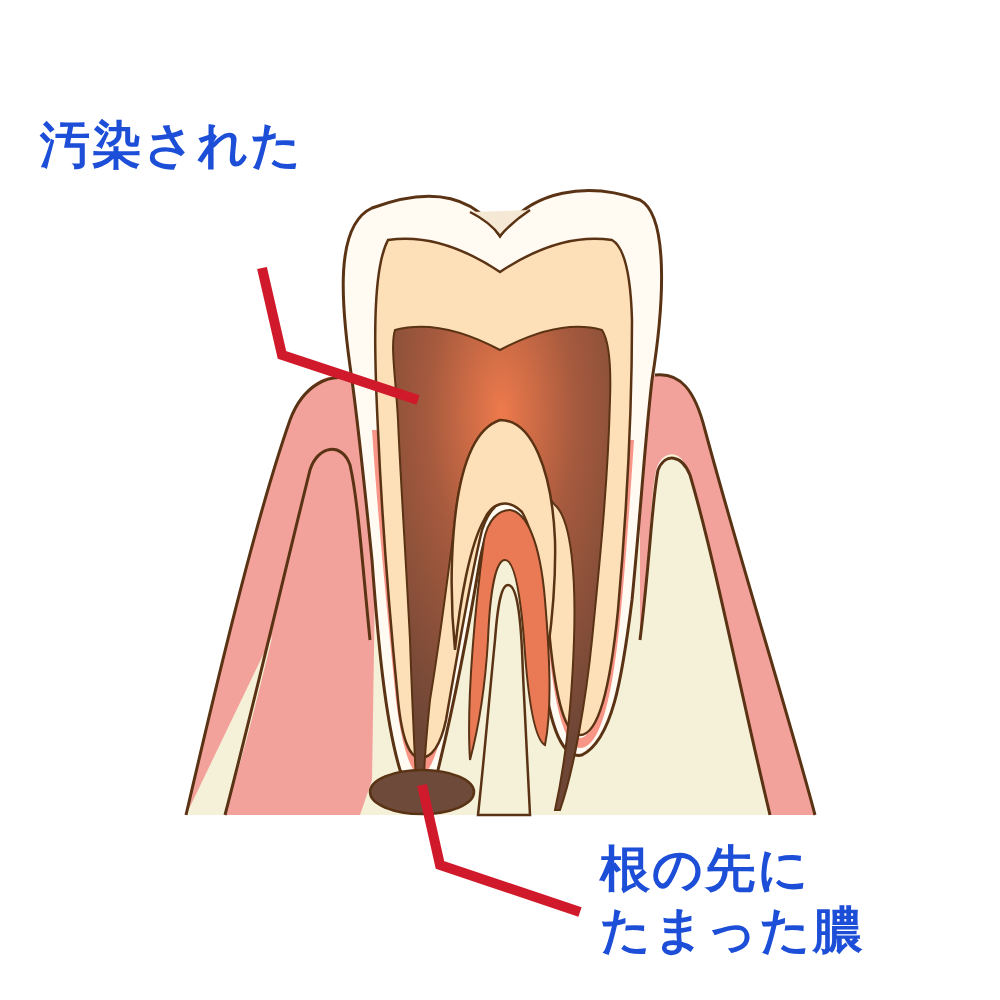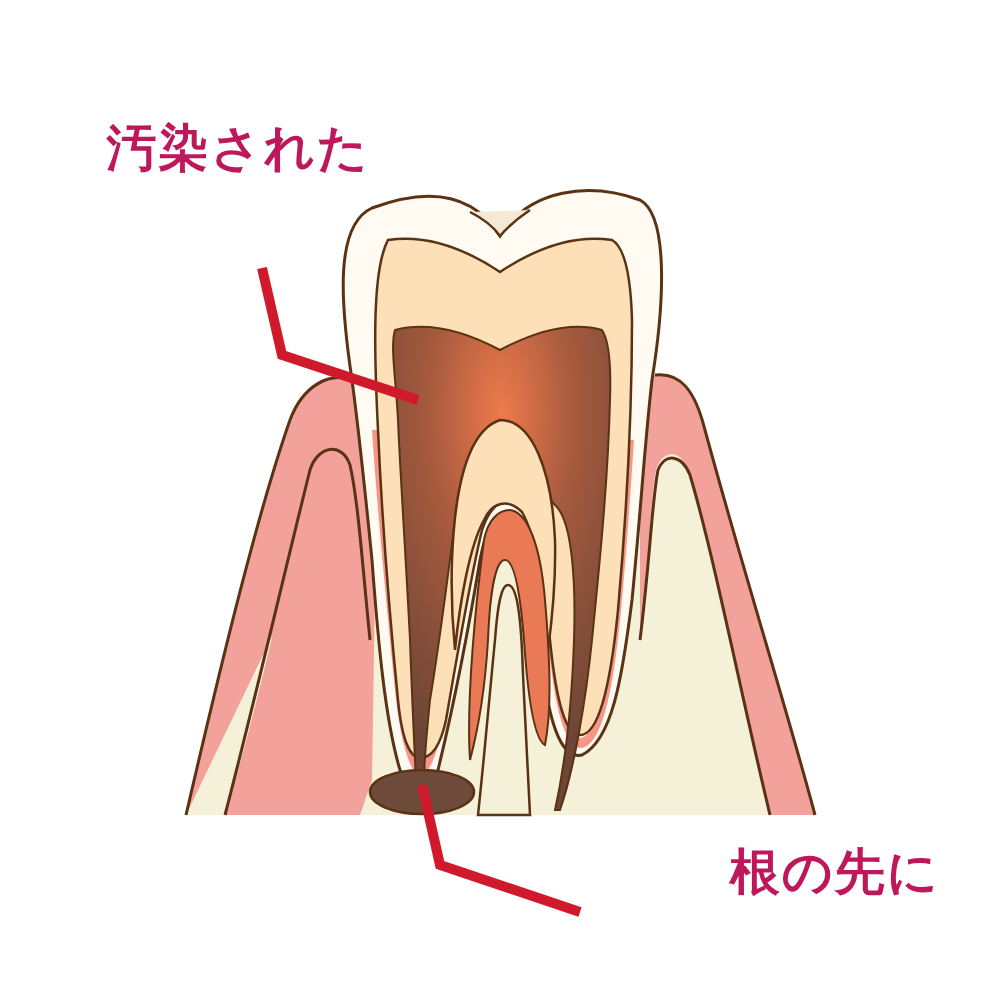--- a/index.html
+++ b/index.html
@@ -1,23 +1,23 @@
 <!DOCTYPE html>
 <html><head>
   <meta charset="utf-8">
   <style>
     html, body { margin: 0; padding: 0; background: #ffffff; }
     .canvas { position: relative; width: 1000px; height: 1000px; overflow: hidden; background: #ffffff; }
     .diagram { position: absolute; left: 0; top: 0; width: 1000px; height: 1000px; }
     .label {
       position: absolute;
-      font-family: Liberation Sans, sans-serif;
+      font-family: Liberation Mono, monospace;
       font-weight: bold;
-      color: #be185d;
-      text-align: right;
+      color: #1d4ed8;
+      text-align: left;
       line-height: 1.22;
       letter-spacing: 2px;
     }
     .label-top { left: 40px; top: 118px; width: 330px; font-size: 50px; }
     .label-bottom { left: 600px; top: 842px; width: 340px; font-size: 50px; }
     .label span { display: block; }
   </style>
 </head>
 <body>
 
@@ -82,14 +82,15 @@
       <polyline points="422,785 440,865 580,912" fill="none" stroke="#d0192a" stroke-width="10" stroke-linejoin="miter"></polyline>
     </g>
   </svg>
 
   <div class="label label-top">
     <span>汚染された</span>
   </div>
 
   <div class="label label-bottom">
     <span>根の先に</span>
+    <span>たまった膿</span>
   </div>
 </div>
 
 </body></html>

